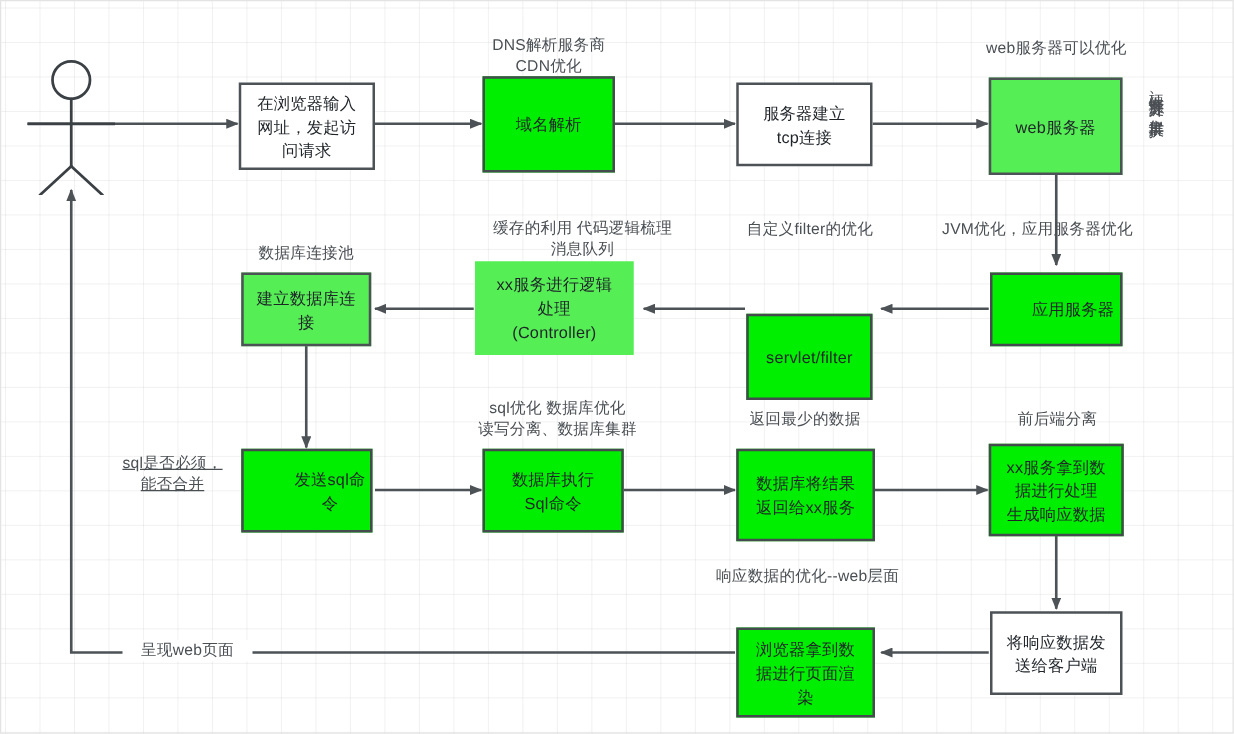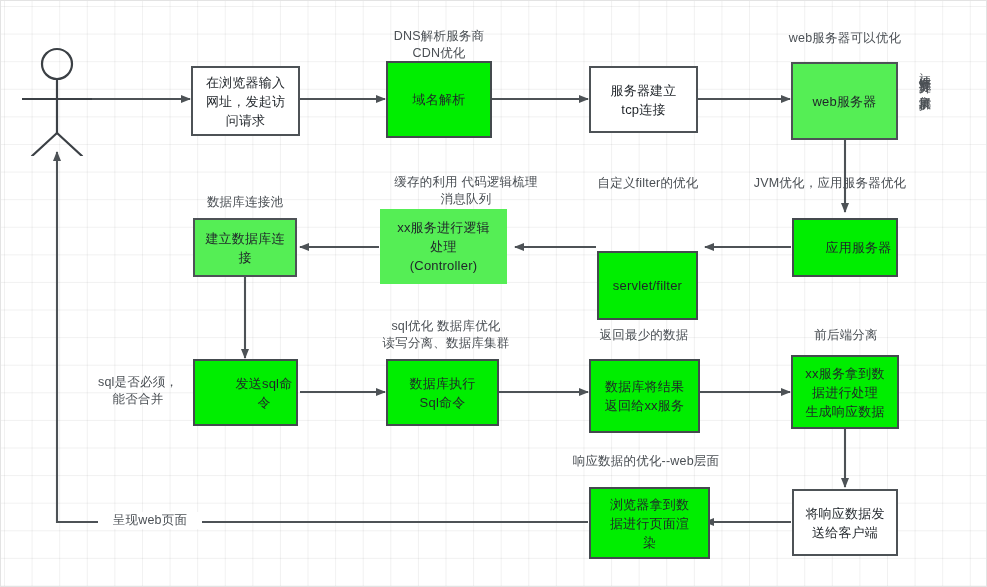--- a/index.html
+++ b/index.html
@@ -155,41 +155,41 @@
   <div class="node green-bright" style="left:589px;top:359px;width:111px;height:74px;text-align:right;">数据库将结果
 返回给xx服务</div>
 
   <div class="node green-bright" style="left:791px;top:355px;width:108px;height:74px;">xx服务拿到数
 据进行处理
 生成响应数据</div>
 
   <div class="node plain" style="left:792px;top:489px;width:106px;height:67px;">将响应数据发
 送给客户端</div>
 
-  <div class="node green-bright" style="left:589px;top:487px;width:121px;height:72px;">浏览器拿到数
+  <div class="node green-bright" style="left:589px;top:502px;width:111px;height:72px;">浏览器拿到数
 据进行页面渲
 染</div>
 
   <div class="cap" style="left:366px;top:28px;width:146px;">DNS解析服务商
 CDN优化</div>
 
   <div class="cap" style="left:765px;top:30px;width:160px;">web服务器可以优化</div>
 
   <div class="cap vert" style="left:915px;top:66px;width:18px;height:220px;">硬件资源提升、集群扩展</div>
 
   <div class="cap" style="left:380px;top:174px;width:172px;">缓存的利用 代码逻辑梳理
 消息队列</div>
 
   <div class="cap" style="left:578px;top:175px;width:140px;">自定义filter的优化</div>
 
   <div class="cap" style="left:742px;top:175px;width:176px;">JVM优化，应用服务器优化</div>
 
   <div class="cap" style="left:180px;top:194px;width:130px;">数据库连接池</div>
 
-  <div class="cap" style="left:84px;top:374px;width:108px;">sql是否必须，
+  <div class="cap" style="left:84px;top:362px;width:108px;text-decoration:underline;">sql是否必须，
 能否合并</div>
 
   <div class="cap" style="left:358px;top:318px;width:176px;">sql优化 数据库优化
 读写分离、数据库集群</div>
 
   <div class="cap" style="left:576px;top:327px;width:136px;">返回最少的数据</div>
 
   <div class="cap" style="left:790px;top:327px;width:112px;">前后端分离</div>
 
   <div class="cap" style="left:556px;top:453px;width:180px;">响应数据的优化--web层面</div>

